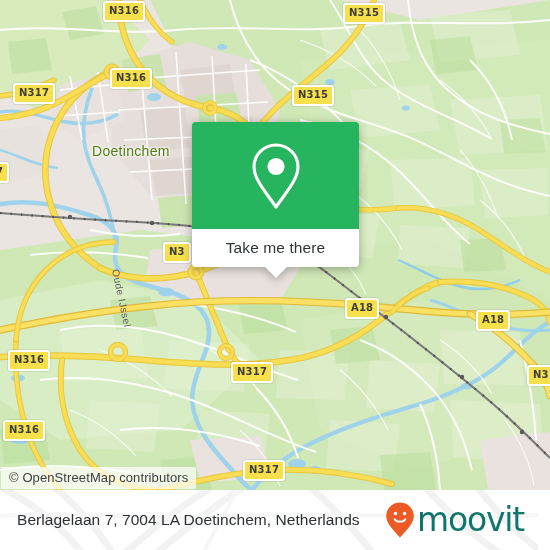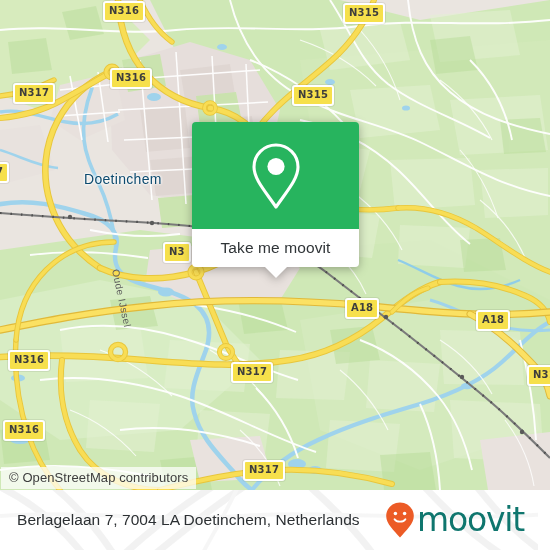--- a/index.html
+++ b/index.html
@@ -324,22 +324,22 @@
           <circle cx="310" cy="262" r="2.2"></circle>
           <circle cx="386" cy="317" r="2.2"></circle>
           <circle cx="462" cy="377" r="2.2"></circle>
           <circle cx="522" cy="432" r="2.2"></circle>
         </g>
 
         <text x="112" y="270" transform="rotate(78 112 270)" font-family="'Liberation Sans', sans-serif" font-size="10" fill="#5d5d5d" letter-spacing="0.6">Oude IJssel</text>
       </g>
     </svg>
 
-    <div style="position:absolute;left:84px;top:143px;font-size:14px;color:#0c4a6e;
-                letter-spacing:.3px;text-shadow:0 0 3px #fff,0 0 3px #fff,0 0 3px #fff;margin-top:28px;">Doetinchem</div>
+    <div style="position:absolute;left:92px;top:143px;font-size:14px;color:#4d7c0f;
+                letter-spacing:.3px;text-shadow:0 0 3px #fff,0 0 3px #fff,0 0 3px #fff;">Doetinchem</div>
 
     <div id="shield-layer">
         <div style="position: absolute; left: 103px; top: 1px; background: rgb(246, 224, 75); color: rgb(61, 61, 61); border: 2px solid rgb(255, 255, 255); border-radius: 3px; font-family: &quot;DejaVu Sans&quot;, sans-serif; font-weight: bold; font-size: 10px; line-height: 1; padding: 3px 4px 4px; letter-spacing: 0.2px; white-space: nowrap; box-shadow: rgba(0, 0, 0, 0.07) 0px 0px 0px 1px;">N316</div>
         <div style="position: absolute; left: 343px; top: 3px; background: rgb(246, 224, 75); color: rgb(61, 61, 61); border: 2px solid rgb(255, 255, 255); border-radius: 3px; font-family: &quot;DejaVu Sans&quot;, sans-serif; font-weight: bold; font-size: 10px; line-height: 1; padding: 3px 4px 4px; letter-spacing: 0.2px; white-space: nowrap; box-shadow: rgba(0, 0, 0, 0.07) 0px 0px 0px 1px;">N315</div>
         <div style="position: absolute; left: 110px; top: 68px; background: rgb(246, 224, 75); color: rgb(61, 61, 61); border: 2px solid rgb(255, 255, 255); border-radius: 3px; font-family: &quot;DejaVu Sans&quot;, sans-serif; font-weight: bold; font-size: 10px; line-height: 1; padding: 3px 4px 4px; letter-spacing: 0.2px; white-space: nowrap; box-shadow: rgba(0, 0, 0, 0.07) 0px 0px 0px 1px;">N316</div>
         <div style="position: absolute; left: 13px; top: 83px; background: rgb(246, 224, 75); color: rgb(61, 61, 61); border: 2px solid rgb(255, 255, 255); border-radius: 3px; font-family: &quot;DejaVu Sans&quot;, sans-serif; font-weight: bold; font-size: 10px; line-height: 1; padding: 3px 4px 4px; letter-spacing: 0.2px; white-space: nowrap; box-shadow: rgba(0, 0, 0, 0.07) 0px 0px 0px 1px;">N317</div>
         <div style="position: absolute; left: 292px; top: 85px; background: rgb(246, 224, 75); color: rgb(61, 61, 61); border: 2px solid rgb(255, 255, 255); border-radius: 3px; font-family: &quot;DejaVu Sans&quot;, sans-serif; font-weight: bold; font-size: 10px; line-height: 1; padding: 3px 4px 4px; letter-spacing: 0.2px; white-space: nowrap; box-shadow: rgba(0, 0, 0, 0.07) 0px 0px 0px 1px;">N315</div>
         <div style="position: absolute; left: -10px; top: 162px; background: rgb(246, 224, 75); color: rgb(61, 61, 61); border: 2px solid rgb(255, 255, 255); border-radius: 3px; font-family: &quot;DejaVu Sans&quot;, sans-serif; font-weight: bold; font-size: 10px; line-height: 1; padding: 3px 4px 4px; letter-spacing: 0.2px; white-space: nowrap; box-shadow: rgba(0, 0, 0, 0.07) 0px 0px 0px 1px;">7</div>
         <div style="position: absolute; left: 163px; top: 242px; background: rgb(246, 224, 75); color: rgb(61, 61, 61); border: 2px solid rgb(255, 255, 255); border-radius: 3px; font-family: &quot;DejaVu Sans&quot;, sans-serif; font-weight: bold; font-size: 10px; line-height: 1; padding: 3px 4px 4px; letter-spacing: 0.2px; white-space: nowrap; box-shadow: rgba(0, 0, 0, 0.07) 0px 0px 0px 1px;">N3</div>
         <div style="position: absolute; left: 345px; top: 298px; background: rgb(246, 224, 75); color: rgb(61, 61, 61); border: 2px solid rgb(255, 255, 255); border-radius: 3px; font-family: &quot;DejaVu Sans&quot;, sans-serif; font-weight: bold; font-size: 10px; line-height: 1; padding: 3px 4px 4px; letter-spacing: 0.2px; white-space: nowrap; box-shadow: rgba(0, 0, 0, 0.07) 0px 0px 0px 1px;">A18</div>
@@ -355,21 +355,21 @@
   </div>
 
   <div id="callout">
     <div id="callout-head">
       <svg width="56" height="70" viewBox="0 0 56 70">
         <path d="M28 4 C15.8 4 6 13.8 6 26 C6 38 17 50 28 66 C39 50 50 38 50 26 C50 13.8 40.2 4 28 4 Z" fill="none" stroke="#ffffff" stroke-width="3.1" stroke-linejoin="round"></path>
         <circle cx="28" cy="25.5" r="8.6" fill="#ffffff"></circle>
       </svg>
     </div>
     <div id="callout-body">
-      <span id="callout-label">Take me moovit</span>
+      <span id="callout-label">Take me there</span>
       <span id="callout-tail"></span>
     </div>
   </div>
 
   <div id="bottombar">
     <svg id="bottombar-watermark" viewBox="0 0 550 76">
       <g stroke="#e7e7e7" stroke-width="7" fill="none" stroke-linecap="round">
         <path d="M-10,0 C30,18 62,44 86,76"></path>
         <path d="M40,-6 C70,16 96,44 116,76"></path>
         <path d="M120,76 C150,48 184,22 220,0"></path>

